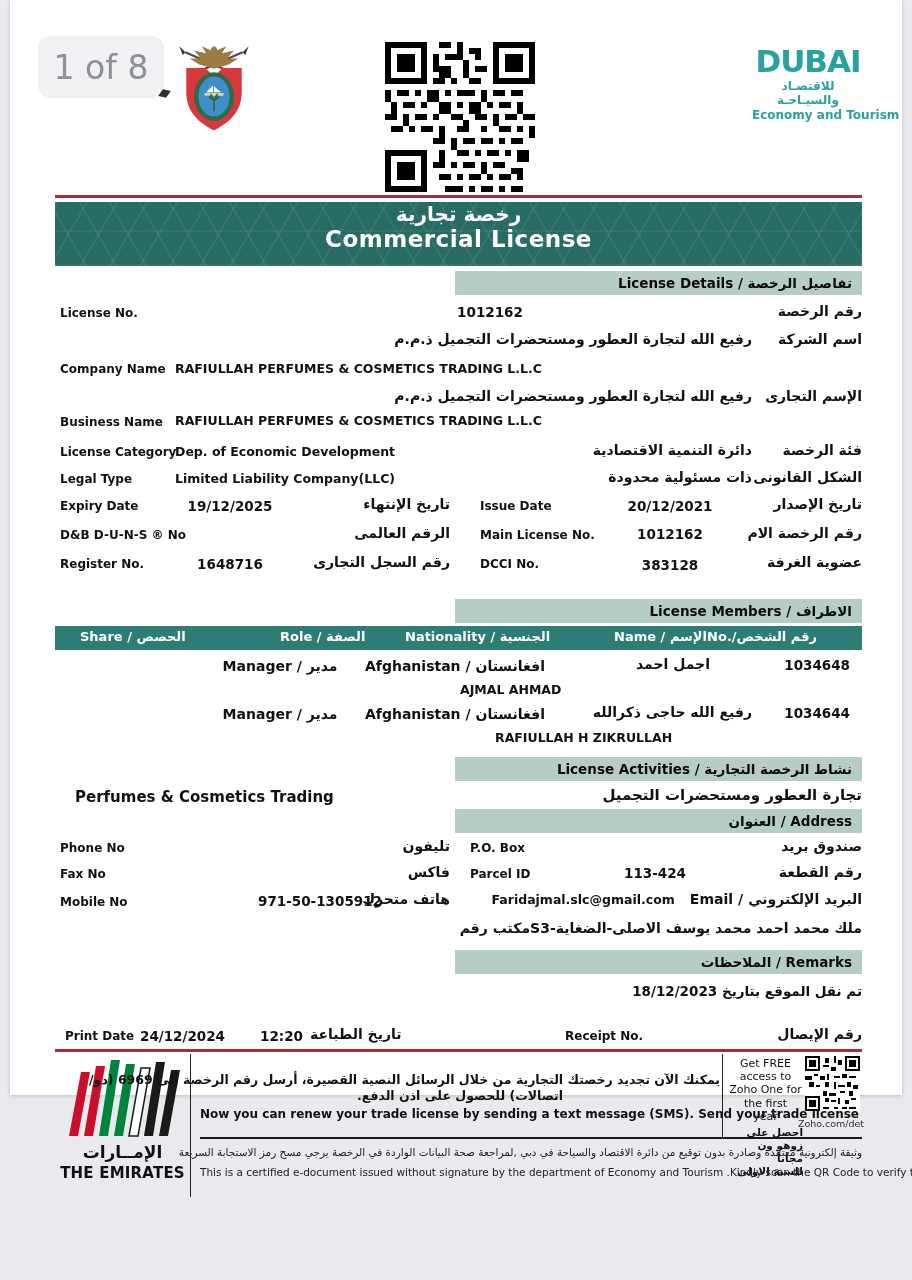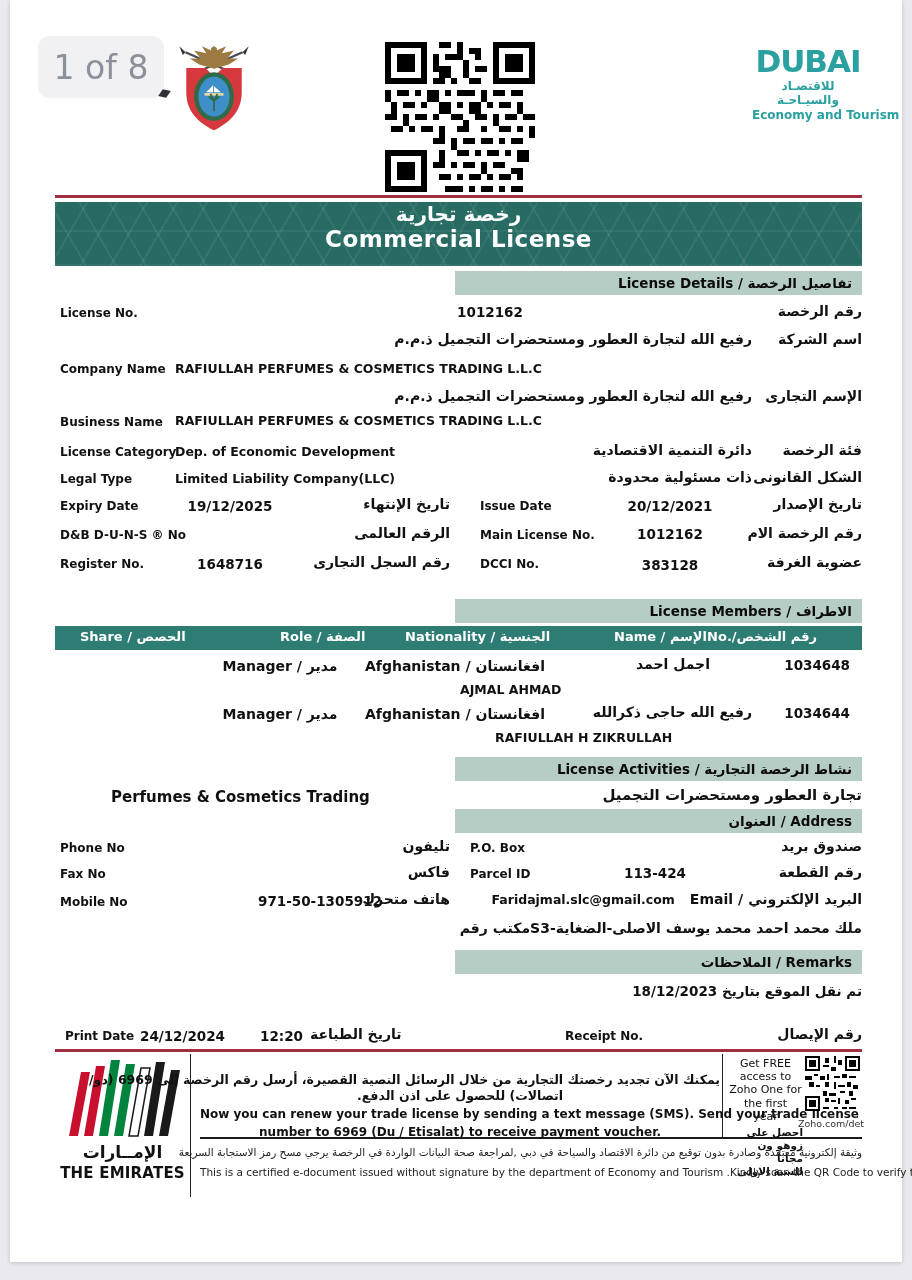--- a/index.html
+++ b/index.html
@@ -1,20 +1,20 @@
 <!DOCTYPE html>
 <html><head>
 <meta charset="utf-8">
 <style>
   html,body{margin:0;padding:0;}
   body{width:912px;height:1280px;background:#e9e9ee;font-family:"DejaVu Sans","Liberation Sans",sans-serif;color:#111;overflow:hidden;}
   .page{position:relative;width:912px;height:1280px;}
-  .doc{position:absolute;left:10px;top:0;width:892px;height:1262px;background:#ffffff;box-shadow:0 1px 4px rgba(0,0,0,.18);}
+  .doc{position:absolute;left:10px;top:0;width:892px;height:1095px;background:#ffffff;box-shadow:0 1px 4px rgba(0,0,0,.18);}
   .abs{position:absolute;}
-  .b{font-weight:bold;margin-left:36px;}
+  .b{font-weight:bold;}
   .c{text-align:center;}
   .r{text-align:right;}
   .rtl{direction:rtl;}
   .enl{font-size:12px;font-weight:bold;white-space:nowrap;}
   .env{font-size:12.5px;font-weight:bold;white-space:nowrap;}
   .num{font-size:13.5px;font-weight:bold;white-space:nowrap;}
   .arl{font-size:14px;font-weight:bold;white-space:nowrap;}
   .arv{font-size:14px;font-weight:bold;white-space:nowrap;}
   .badge{left:28px;top:36px;width:126px;height:62px;background:#f1f1f3;border-radius:12px;display:flex;align-items:center;justify-content:center;font-size:33px;color:#8b909b;}
   .corner-mark{left:150px;top:90px;width:9px;height:7px;background:#2f2f35;transform:skewX(-25deg) rotate(12deg);}
@@ -302,23 +302,20 @@
     </div>
     <div class="abs em-ar" style="left:45px;top:1142px;width:135px;">الإمــارات</div>
     <div class="abs em-en" style="left:45px;top:1164px;width:135px;">THE EMIRATES</div>
 
     <div class="abs vline" style="left:180px;top:1054px;height:143px;"></div>
     <div class="abs vline" style="left:712px;top:1054px;height:84px;"></div>
 
     <div class="abs foot-ar" style="left:190px;top:1060px;width:520px;margin-top:12px;">يمكنك الآن تجديد رخصتك التجارية من خلال الرسائل النصية القصيرة، أرسل رقم الرخصة إلى 6969 (دو/</div>
     <div class="abs foot-ar" style="left:190px;top:1088px;width:520px;">اتصالات) للحصول على اذن الدفع.</div>
     <div class="abs foot-en" style="left:190px;top:1107px;width:520px;">Now you can renew your trade license by sending a text message (SMS).  Send your trade license</div>
-    <div class="abs" style="left:190px;top:1125px;width:520px;height:12px;overflow:hidden;">
-      <div class="foot-en">number to 6969 (Du / Etisalat) to receive payment voucher.</div>
-    </div>
     <div class="abs hrule" style="left:190px;top:1137px;width:662px;"></div>
 
     <div class="abs" style="left:718px;top:1057px;width:75px;">
       <div class="zoho-en">Get FREE access to</div>
       <div class="zoho-en">Zoho One for the first</div>
       <div class="zoho-en">year</div>
       <div class="zoho-ar" style="margin-top:3px;">احصل على زوهو ون مجاناً</div>
       <div class="zoho-ar">للسنة الاولى</div>
     </div>
     <div class="abs" style="left:795px;top:1056px;">

